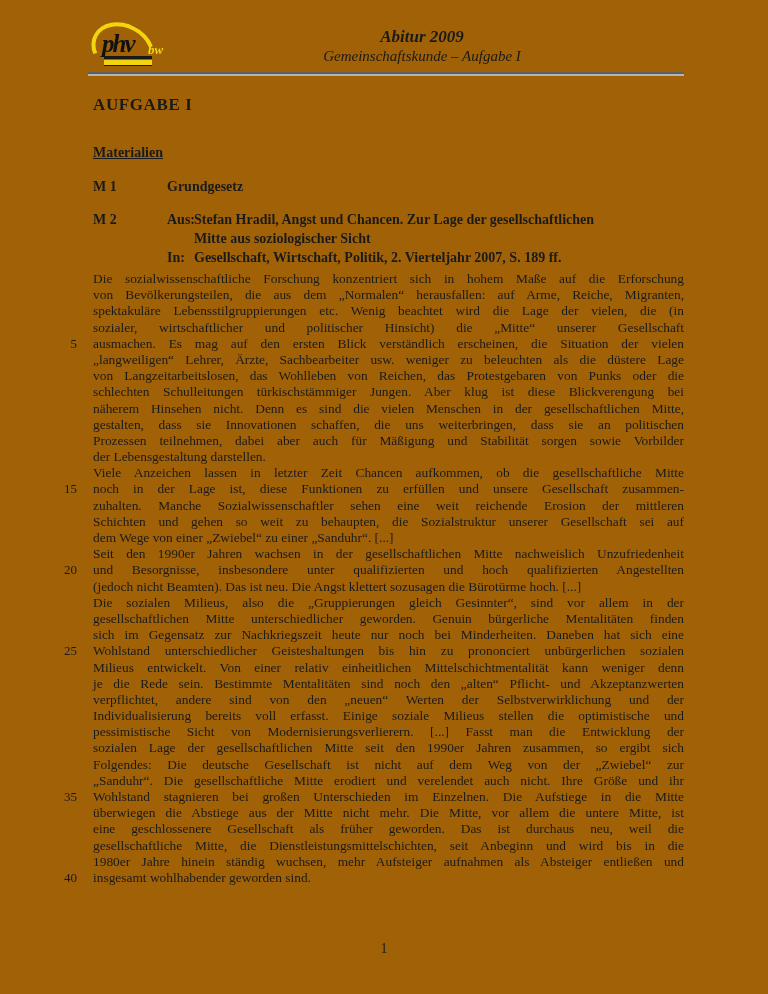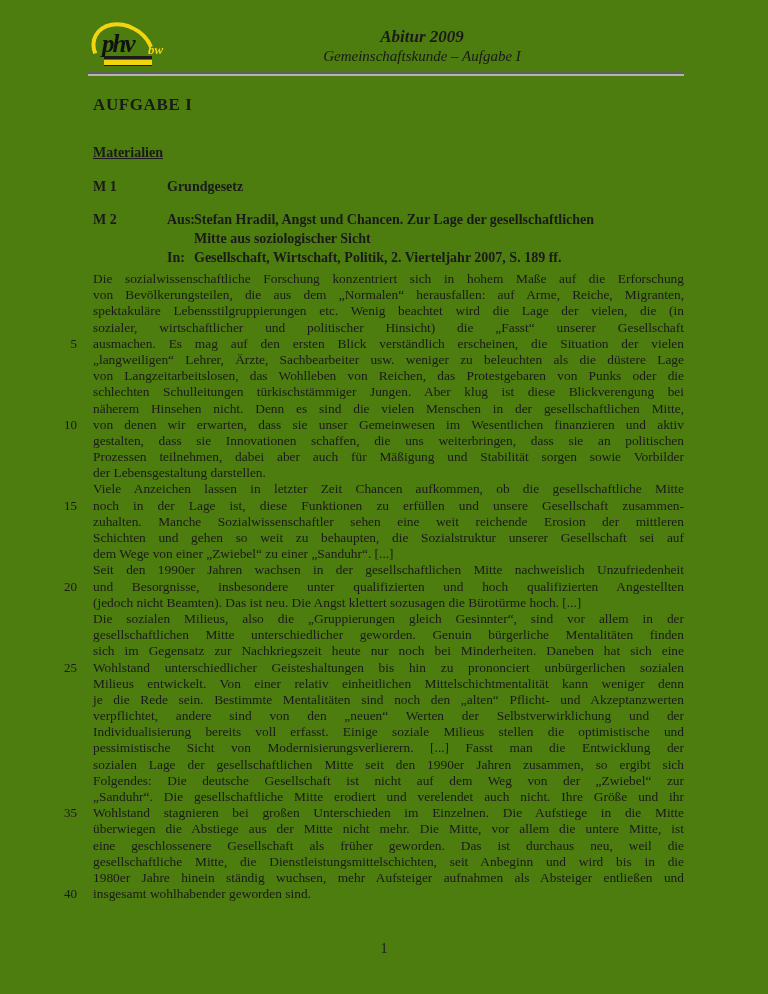--- a/index.html
+++ b/index.html
@@ -1,17 +1,17 @@
 <!DOCTYPE html>
 <html><head>
 <meta charset="utf-8">
 <style>
   html,body{margin:0;padding:0;background:#e8e8e8;}
   .page{
-    position:relative;width:768px;height:994px;background:#4d7c0f;
+    position:relative;width:768px;height:994px;background:#a16207;
     font-family:"Liberation Serif","DejaVu Serif",serif;color:#1a1a1a;
     overflow:hidden;margin:0 auto;
   }
   
   .logo{position:absolute;left:96px;top:26px;width:80px;height:44px;}
   .logo-arc{
     position:absolute;left:-6px;top:-2px;width:58px;height:44px;
     border:4px solid transparent;border-top:4px solid #f2d50f;border-left:4px solid #f2d50f;
     border-radius:50%;transform:rotate(28deg);
   }
@@ -95,27 +95,26 @@
           <span></span>
           <span><span class="mprefix">In:</span><span>Gesellschaft, Wirtschaft, Politik, 2. Vierteljahr 2007, S. 189 ff.</span></span>
         </div>
       </div>
     </div>
 
   <div class="body-text">
       <div class="bline j"><span class="lnum"></span><span>Die sozialwissenschaftliche Forschung konzentriert sich in hohem Maße auf die Erforschung</span></div>
       <div class="bline j"><span class="lnum"></span><span>von Bevölkerungsteilen, die aus dem „Normalen“ herausfallen: auf Arme, Reiche, Migranten,</span></div>
       <div class="bline j"><span class="lnum"></span><span>spektakuläre Lebensstilgruppierungen etc. Wenig beachtet wird die Lage der vielen, die (in</span></div>
-      <div class="bline j"><span class="lnum"></span><span>sozialer, wirtschaftlicher und politischer Hinsicht) die „Fasst“ unserer Gesellschaft</span></div>
+      <div class="bline j"><span class="lnum"></span><span>sozialer, wirtschaftlicher und politischer Hinsicht) die „Mitte“ unserer Gesellschaft</span></div>
       <div class="bline j"><span class="lnum">5</span><span>ausmachen. Es mag auf den ersten Blick verständlich erscheinen, die Situation der vielen</span></div>
       <div class="bline j"><span class="lnum"></span><span>„langweiligen“ Lehrer, Ärzte, Sachbearbeiter usw. weniger zu beleuchten als die düstere Lage</span></div>
       <div class="bline j"><span class="lnum"></span><span>von Langzeitarbeitslosen, das Wohlleben von Reichen, das Protestgebaren von Punks oder die</span></div>
       <div class="bline j"><span class="lnum"></span><span>schlechten Schulleitungen türkischstämmiger Jungen. Aber klug ist diese Blickverengung bei</span></div>
       <div class="bline j"><span class="lnum"></span><span>näherem Hinsehen nicht. Denn es sind die vielen Menschen in der gesellschaftlichen Mitte,</span></div>
-      <div class="bline j"><span class="lnum">10</span><span>von denen wir erwarten, dass sie unser Gemeinwesen im Wesentlichen finanzieren und aktiv</span></div>
       <div class="bline j"><span class="lnum"></span><span>gestalten, dass sie Innovationen schaffen, die uns weiterbringen, dass sie an politischen</span></div>
       <div class="bline j"><span class="lnum"></span><span>Prozessen teilnehmen, dabei aber auch für Mäßigung und Stabilität sorgen sowie Vorbilder</span></div>
       <div class="bline"><span class="lnum"></span><span>der Lebensgestaltung darstellen.</span></div>
       <div class="bline j"><span class="lnum"></span><span>Viele Anzeichen lassen in letzter Zeit Chancen aufkommen, ob die gesellschaftliche Mitte</span></div>
       <div class="bline j"><span class="lnum">15</span><span>noch in der Lage ist, diese Funktionen zu erfüllen und unsere Gesellschaft zusammen-</span></div>
       <div class="bline j"><span class="lnum"></span><span>zuhalten. Manche Sozialwissenschaftler sehen eine weit reichende Erosion der mittleren</span></div>
       <div class="bline j"><span class="lnum"></span><span>Schichten und gehen so weit zu behaupten, die Sozialstruktur unserer Gesellschaft sei auf</span></div>
       <div class="bline"><span class="lnum"></span><span>dem Wege von einer „Zwiebel“ zu einer „Sanduhr“. [...]</span></div>
       <div class="bline j"><span class="lnum"></span><span>Seit den 1990er Jahren wachsen in der gesellschaftlichen Mitte nachweislich Unzufriedenheit</span></div>
       <div class="bline j"><span class="lnum">20</span><span>und Besorgnisse, insbesondere unter qualifizierten und hoch qualifizierten Angestellten</span></div>

